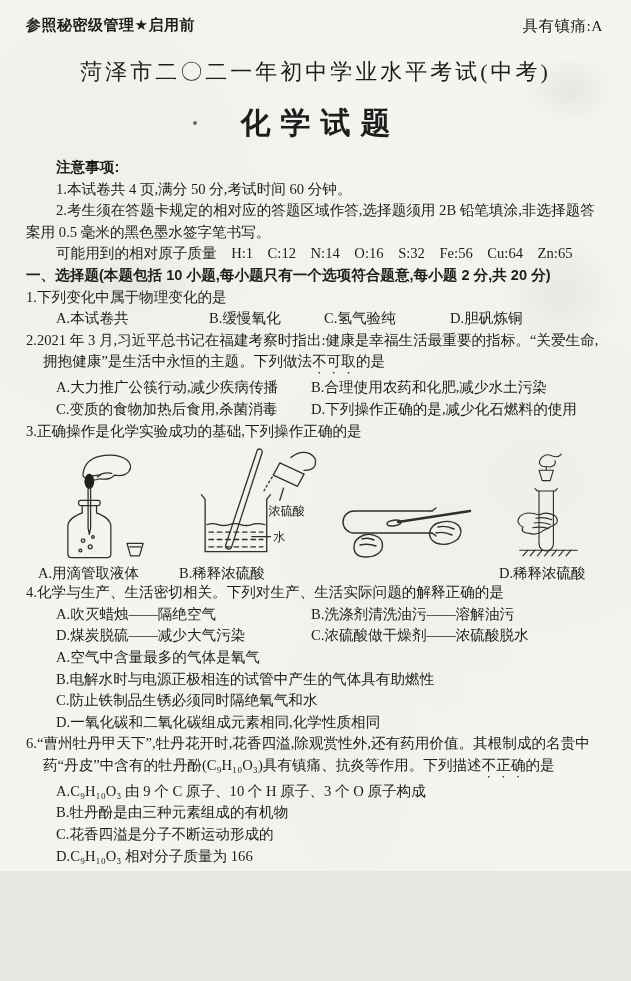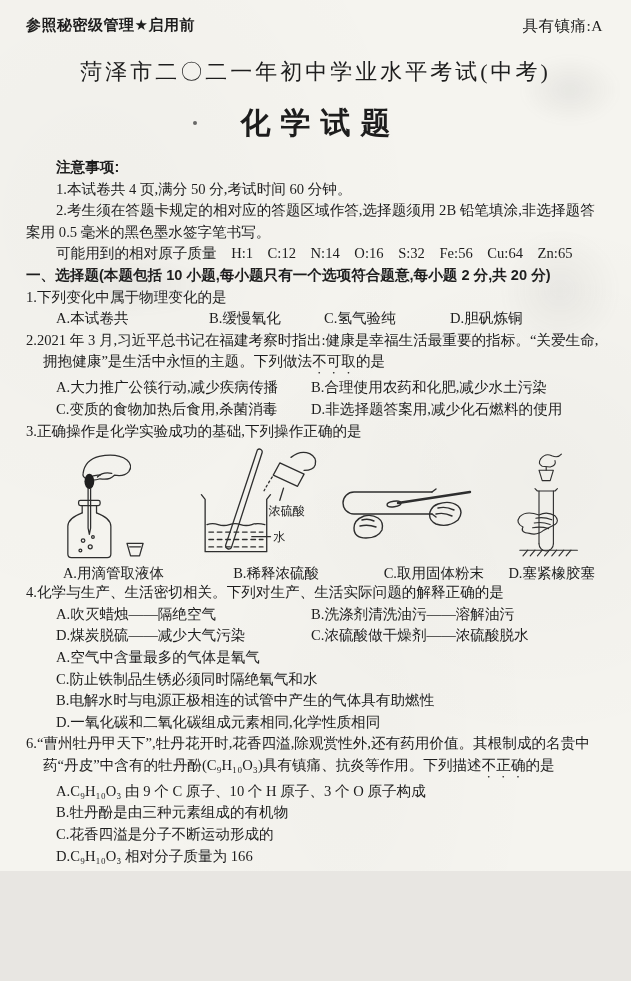--- a/index.html
+++ b/index.html
@@ -52,21 +52,21 @@
   }
   .opts4{display:flex;padding-left:30px;}
   .opts4 span:nth-child(1){width:153px;}
   .opts4 span:nth-child(2){width:115px;}
   .opts4 span:nth-child(3){width:126px;}
   .opts2{display:grid;grid-template-columns:255px 1fr;padding-left:30px;}
   .opt-line{padding-left:30px;}
 
   .figures{display:flex;justify-content:space-between;align-items:flex-end;
     padding:4px 10px 0 12px;}
-  .figure{text-align:right;}
+  .figure{text-align:left;}
   .figure svg{display:block;margin:0 auto;}
   .figure .caption{font-size:14.5px;margin-top:1px;line-height:18px;}
   svg .ln{stroke:#2e2e2e;fill:none;stroke-width:1.4;stroke-linecap:round;stroke-linejoin:round;}
   svg .thick{stroke-width:2.4;}
   svg text{font-family:"Liberation Serif","DejaVu Serif",serif;fill:#1d1d1d;}
 
   .footer{position:absolute;top:904px;left:0;right:0;text-align:center;font-size:15px;
     letter-spacing:1px;}
   .scan-bar{position:absolute;top:947px;left:0;width:100%;height:14px;background:#c3c1be;}
   .scan-below{position:absolute;top:961px;left:0;width:100%;bottom:0;background:#f1f0eb;}
@@ -104,21 +104,21 @@
       <span>B.缓慢氧化</span>
       <span>C.氢气验纯</span>
       <span>D.胆矾炼铜</span>
     </div>
 
     <p class="hang"><span>2.2021 年 3 月,习近平总书记在福建考察时指出:健康是幸福生活最重要的指标。“关爱生命,拥抱健康”是生活中永恒的主题。下列做法</span><span class="emph">不可取</span><span>的是</span></p>
     <div class="opts2">
       <span>A.大力推广公筷行动,减少疾病传播</span>
       <span>B.合理使用农药和化肥,减少水土污染</span>
       <span>C.变质的食物加热后食用,杀菌消毒</span>
-      <span>D.非选择题答案用,减少化石燃料的使用</span>
+      <span>D.下列操作正确的是,减少化石燃料的使用</span>
     </div>
 
     <p class="hang">3.正确操作是化学实验成功的基础,下列操作正确的是</p>
 
     <div class="figures">
 
       <div class="figure">
         <svg width="126" height="112" viewBox="0 0 140 125">
           <g class="ln">
             <path d="M50,25 Q52,10 68,6 Q88,2 99,10 Q106,16 101,23 Q96,29 85,27 Q79,33 69,31 Q60,34 54,31 Q49,29 50,25 Z"></path>
@@ -179,21 +179,20 @@
           </g>
           <g class="ln">
             <path d="M104,46 Q116,42 124,48 Q130,54 124,62 Q114,70 102,66 Q94,62 96,54 Q98,48 104,46 Z"></path>
             <path d="M104,50 Q112,48 120,52 M102,56 Q110,54 118,58"></path>
           </g>
           <g class="ln">
             <path d="M30,58 Q20,62 20,70 Q20,80 32,80 Q44,80 48,72 Q50,64 44,60 Q38,56 30,58 Z"></path>
             <path d="M28,62 Q34,60 40,63 M26,68 Q34,66 42,69"></path>
           </g>
         </svg>
-        <div class="caption">C.取用固体粉末</div>
       </div>
 
       <div class="figure">
         <svg width="96" height="112" viewBox="0 0 120 140">
           <g class="ln">
             <path d="M52,10 Q58,2 66,6 Q74,9 78,4"></path>
             <path d="M52,10 Q48,16 54,19 L64,20 Q72,18 70,12"></path>
           </g>
           <g class="ln">
             <path d="M59,20 V24"></path>
@@ -206,36 +205,36 @@
           </g>
           <g class="ln">
             <path d="M50,80 Q34,74 26,82 Q20,90 30,95 Q26,102 38,103 Q48,106 56,99 L70,92 Q76,87 70,81 Q60,75 50,80 Z"></path>
             <path d="M46,84 Q56,82 66,86 M44,90 Q54,88 64,92 M42,96 Q52,94 62,97"></path>
           </g>
           <g class="ln">
             <path d="M26,124 H98"></path>
             <path d="M30,131 L36,124 M39,131 L45,124 M48,131 L54,124 M57,131 L63,124 M66,131 L72,124 M75,131 L81,124 M84,131 L90,124"></path>
           </g>
         </svg>
-        <div class="caption">D.塞紧橡胶塞</div>
+        <div class="caption">D.稀释浓硫酸</div>
       </div>
 
     </div>
 
     <p class="hang">4.化学与生产、生活密切相关。下列对生产、生活实际问题的解释正确的是</p>
     <div class="opts2">
       <span>A.吹灭蜡烛——隔绝空气</span>
       <span>B.洗涤剂清洗油污——溶解油污</span>
       <span>D.煤炭脱硫——减少大气污染</span>
       <span>C.浓硫酸做干燥剂——浓硫酸脱水</span>
     </div>
 
     <p class="opt-line">A.空气中含量最多的气体是氧气</p>
+    <p class="opt-line">B.电解水时与电源正极相连的试管中产生的气体具有助燃性</p>
     <p class="opt-line">C.防止铁制品生锈必须同时隔绝氧气和水</p>
-    <p class="opt-line">B.电解水时与电源正极相连的试管中产生的气体具有助燃性</p>
     <p class="opt-line">D.一氧化碳和二氧化碳组成元素相同,化学性质相同</p>
 
     <p class="hang"><span>6.“曹州牡丹甲天下”,牡丹花开时,花香四溢,除观赏性外,还有药用价值。其根制成的名贵中药“丹皮”中含有的牡丹酚(C₉H₁₀O₃)具有镇痛、抗炎等作用。下列描述</span><span class="emph">不正确</span><span>的是</span></p>
     <p class="opt-line">A.C₉H₁₀O₃ 由 9 个 C 原子、10 个 H 原子、3 个 O 原子构成</p>
     <p class="opt-line">B.牡丹酚是由三种元素组成的有机物</p>
     <p class="opt-line">C.花香四溢是分子不断运动形成的</p>
     <p class="opt-line">D.C₉H₁₀O₃ 相对分子质量为 166</p>
 
   </div>
 

